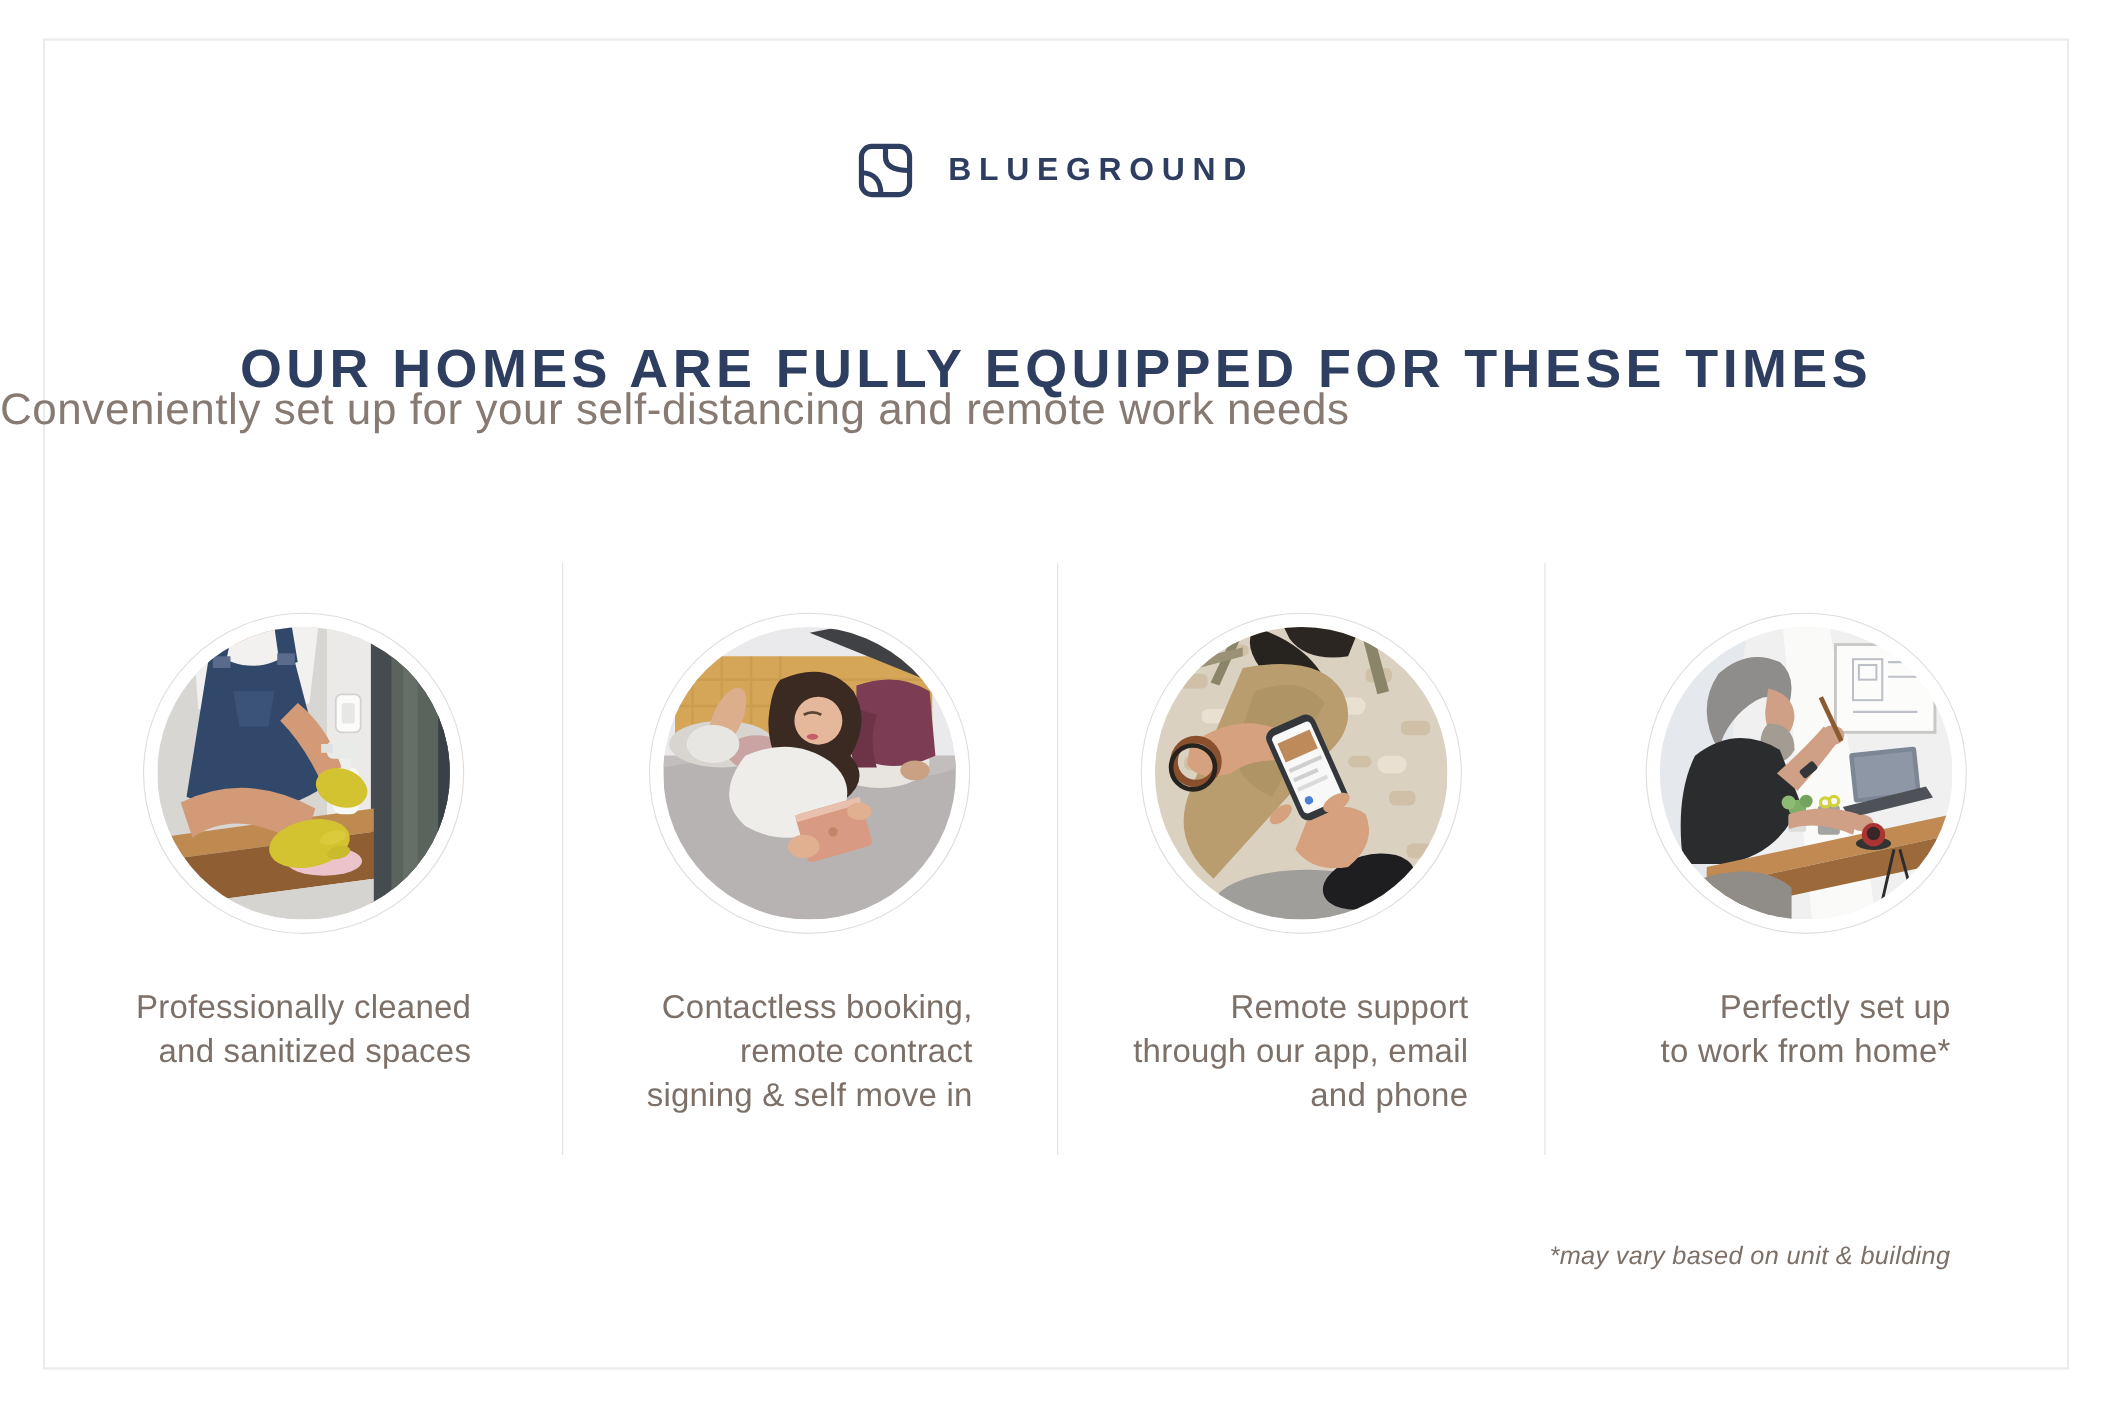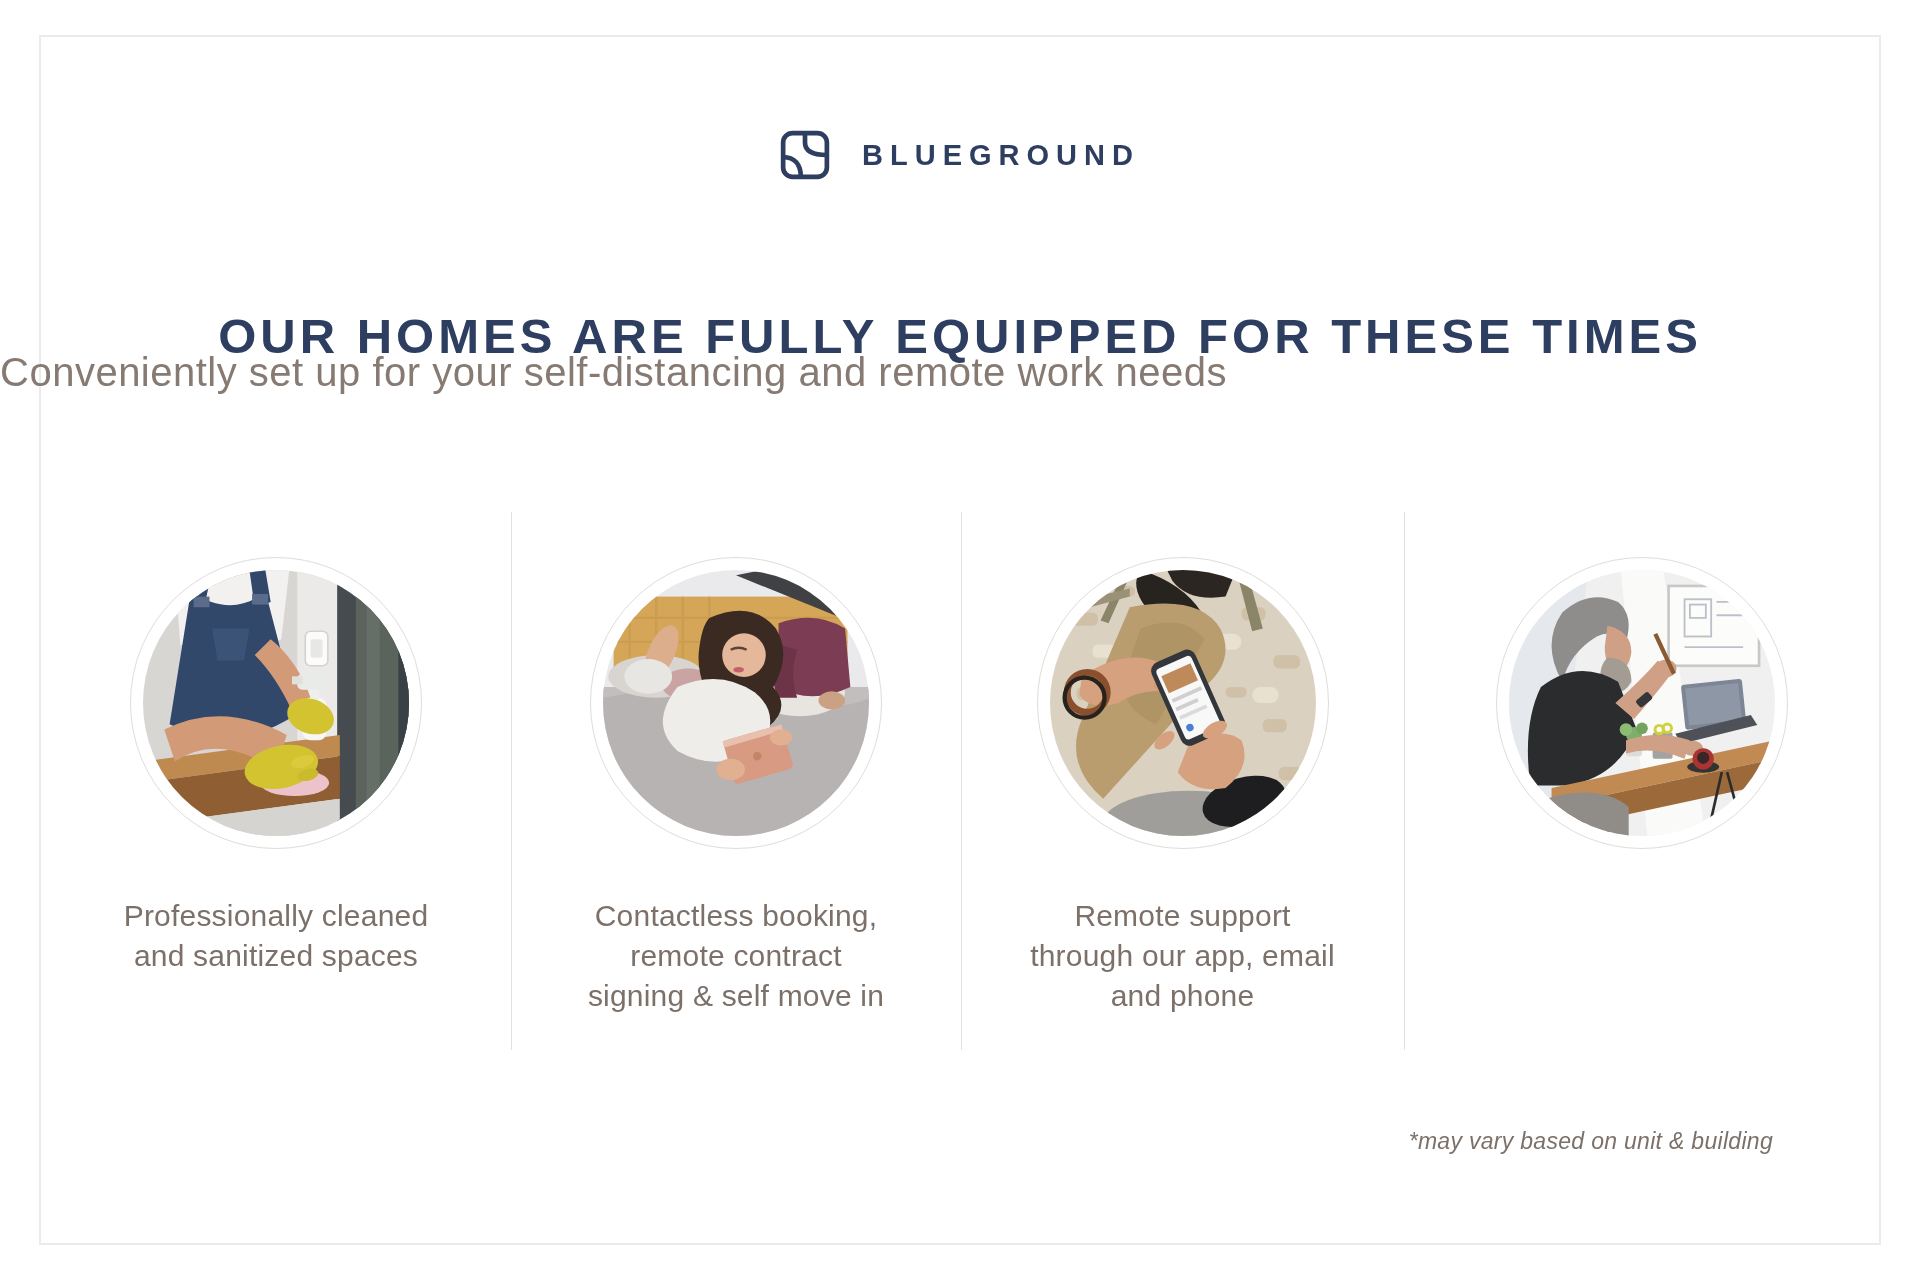--- a/index.html
+++ b/index.html
@@ -52,21 +52,21 @@
   .ring{
     width:292px;height:292px;margin-top:45px;border-radius:50%;
     border:1px solid var(--ring);background:#fff;
     display:flex;align-items:center;justify-content:center;flex:0 0 auto;
   }
   .photo{
     width:266px;height:266px;border-radius:50%;overflow:hidden;flex:0 0 auto;
   }
   .photo svg{width:100%;height:100%;display:block;}
   .caption{
-    margin-top:47px;text-align:center;color:var(--muted);
+    margin-top:47px;text-align:right;color:var(--muted);
     font-size:30px;line-height:40px;white-space:pre-line;letter-spacing:0.2px;
   }
   .footnote{
     position:absolute;top:1128px;right:147px;
     color:var(--muted);font-size:23px;font-style:italic;letter-spacing:0.3px;
   }
 </style>
 </head>
 <body>
 
@@ -275,16 +275,18 @@
           <g stroke="#2c2c2c" stroke-width="1">
             <line x1="30" y1="90" x2="25" y2="100"></line>
             <line x1="32" y1="90" x2="38" y2="100"></line>
             <line x1="80" y1="76" x2="75" y2="98"></line>
             <line x1="82" y1="76" x2="88" y2="98"></line>
           </g>
           <path d="M14,86 Q34,80 45,89 L45,100 L10,100 Q8,91 14,86 Z" fill="#908c88"></path>
         </svg>
       </div>
     </div>
+    <div class="caption">Perfectly set up
+to work from home*</div>
   </div>
 </div>
 
 <div class="footnote">*may vary based on unit &amp; building</div>
 
 </body></html>

